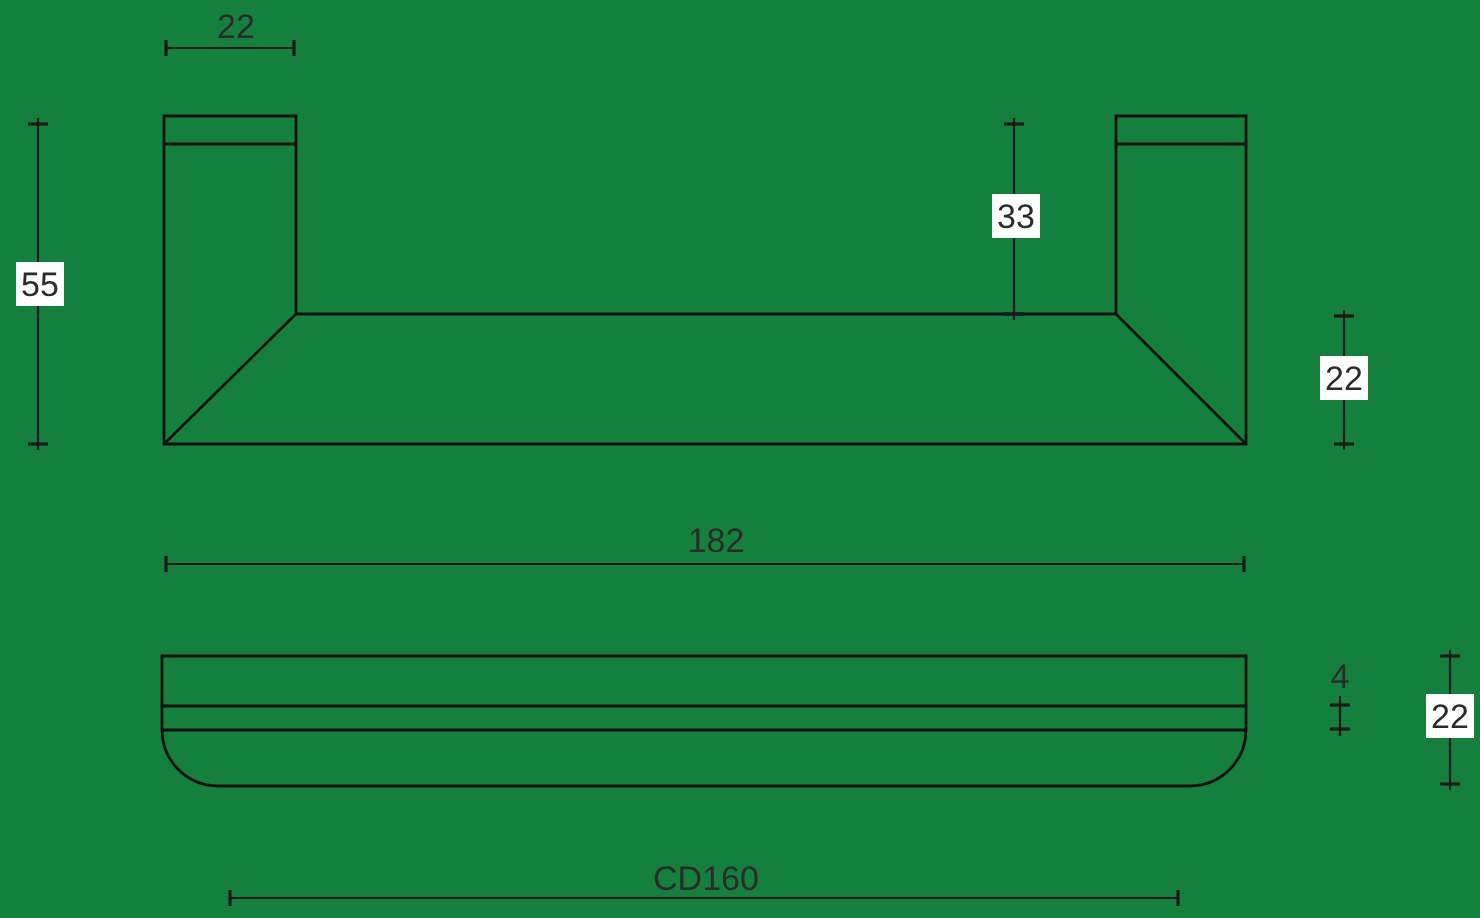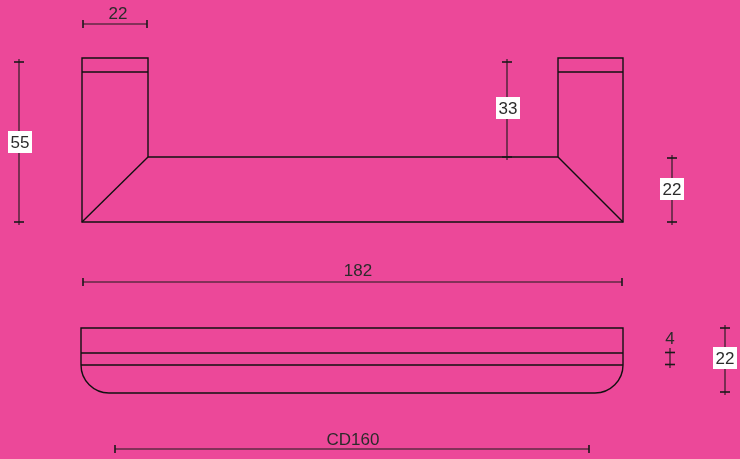--- a/index.html
+++ b/index.html
@@ -4,21 +4,21 @@
 <style>
   html, body {
     margin: 0;
     padding: 0;
     background: #ffffff;
   }
   .canvas {
     position: relative;
     width: 740px;
     height: 459px;
-    background: #ec4899;
+    background: #15803d;
     overflow: hidden;
   }
   svg {
     display: block;
   }
   .outline {
     fill: none;
     stroke: #111111;
     stroke-width: 1.4;
   }

